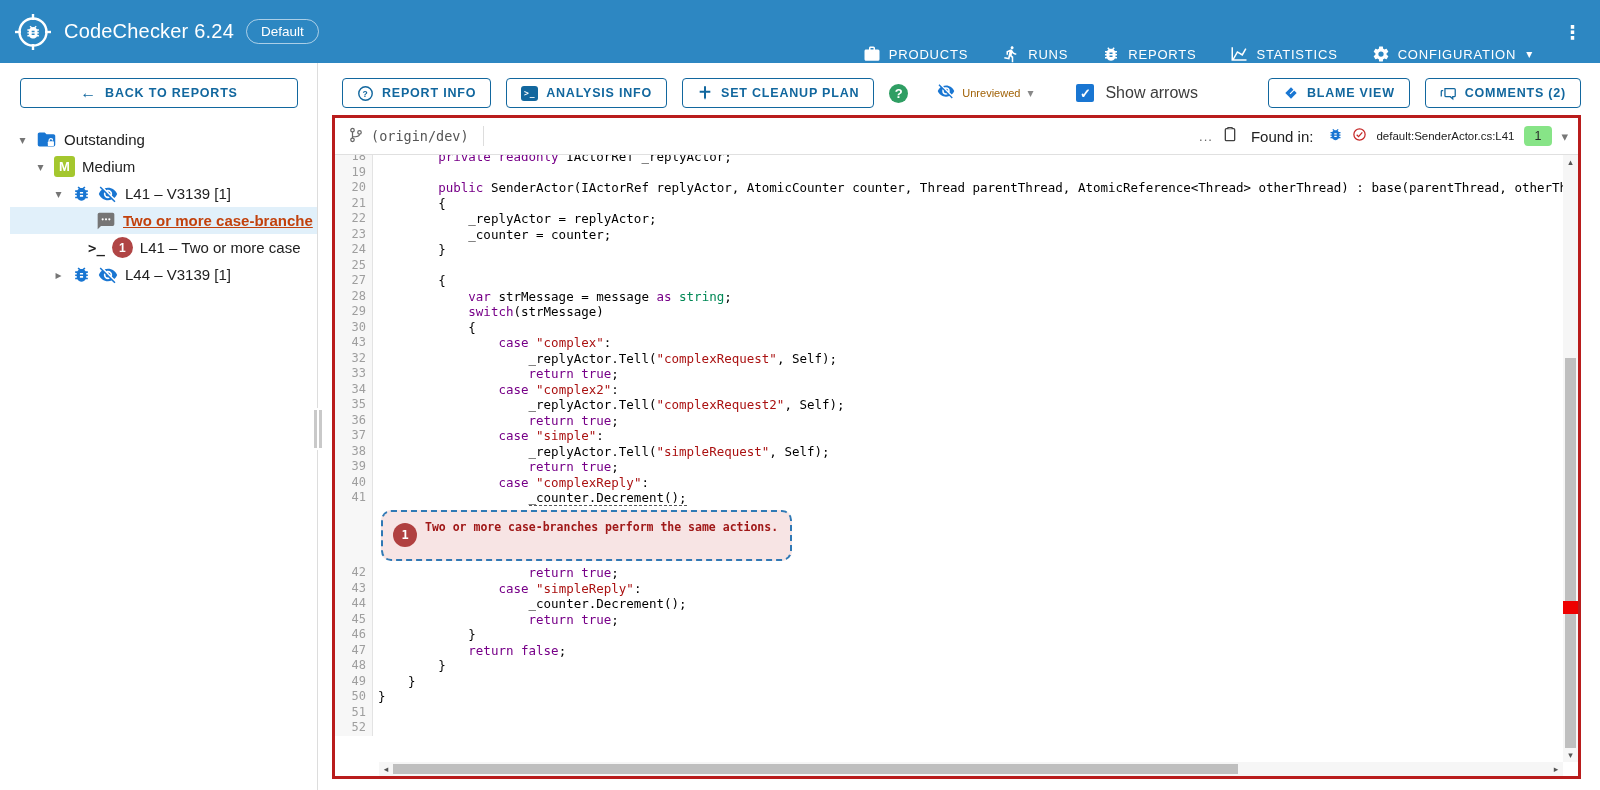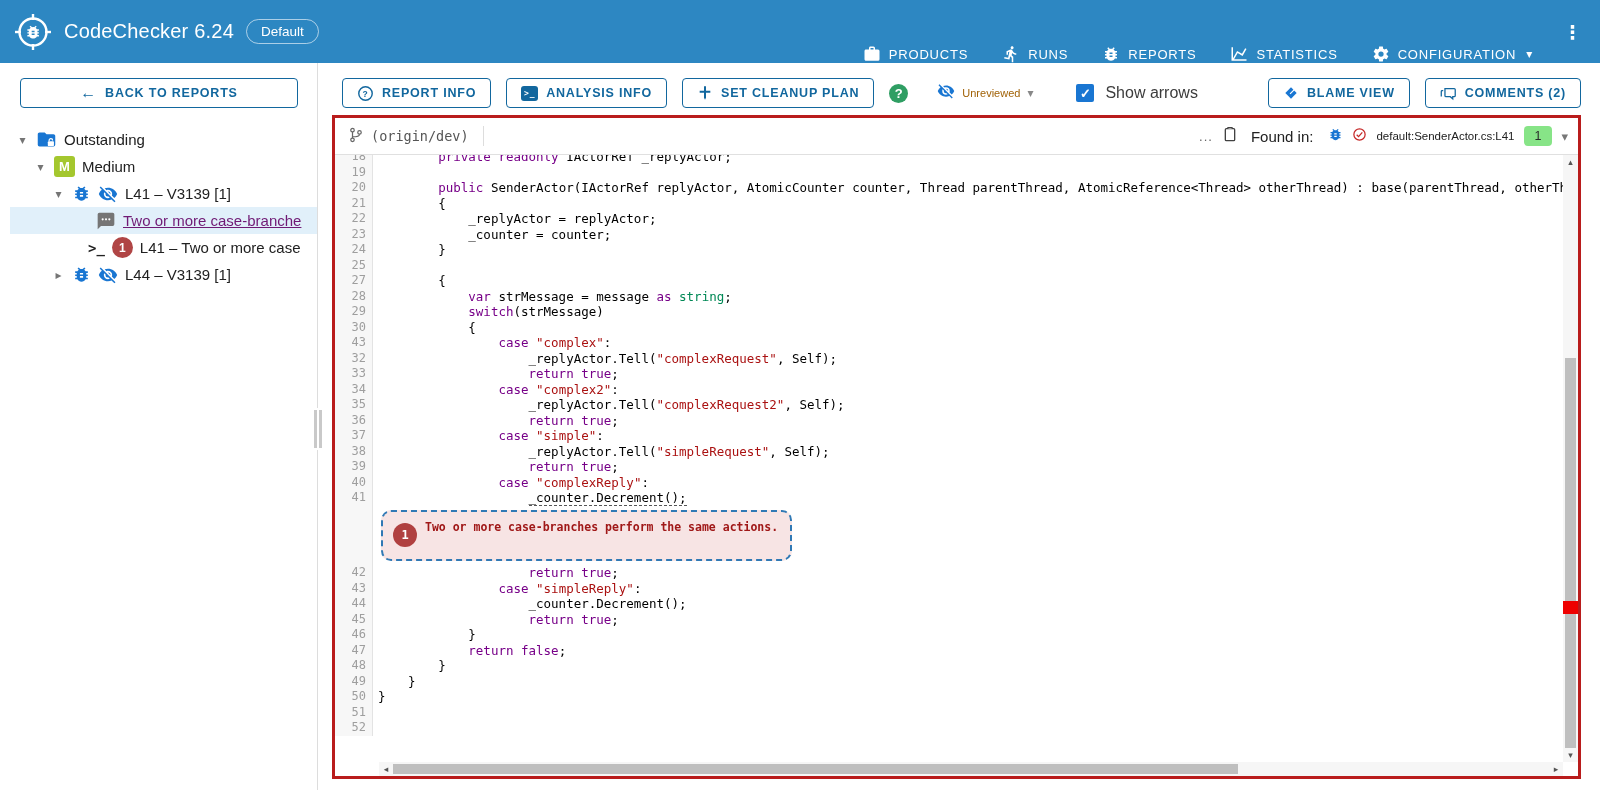--- a/index.html
+++ b/index.html
@@ -39,21 +39,21 @@
   .tree { font-size:15px; color:#212121; }
   .trow { display:flex; align-items:center; height:27px; gap:7px; cursor:pointer; white-space:nowrap; }
   .trow .caret { color:#757575; font-size:12px; width:13px; text-align:center;
                  font-family:"DejaVu Sans", sans-serif; }
   .trow .ticon { display:flex; align-items:center; }
   .sev-badge { width:21px; height:21px; border-radius:3px; background:#a4c72e; color:#fff;
                font-size:13px; font-weight:bold; display:flex; align-items:center; justify-content:center; }
   .red-badge { width:21px; height:21px; border-radius:50%; background:#b04545; color:#fff;
                font-size:12px; font-weight:bold; display:flex; align-items:center; justify-content:center; }
   .trow.selected { background:#e1f0fa; margin-left:10px; }
-  .tlink { color:#701a75; font-weight:normal; text-decoration:underline; }
+  .tlink { color:#c2410c; font-weight:bold; text-decoration:underline; }
   .tprompt { font-family:"DejaVu Sans Mono", monospace; font-weight:bold; font-size:14px; color:#222; }
   .splitter { position:absolute; right:-7px; top:345px; width:12px; height:42px;
               background:#fff; display:flex; gap:2px; align-items:center;
               justify-content:center; z-index:5; cursor:col-resize; }
   .splitter i { display:block; width:3px; height:38px; background:#c9c9c9; }
 
   
   .toolbar { display:flex; align-items:center; gap:15px; height:30px; margin-left:10px; }
   .toolbar .btn svg { display:block; }
   .help-circle { width:19px; height:19px; border-radius:50%; background:#2f9e63; color:#fff;

